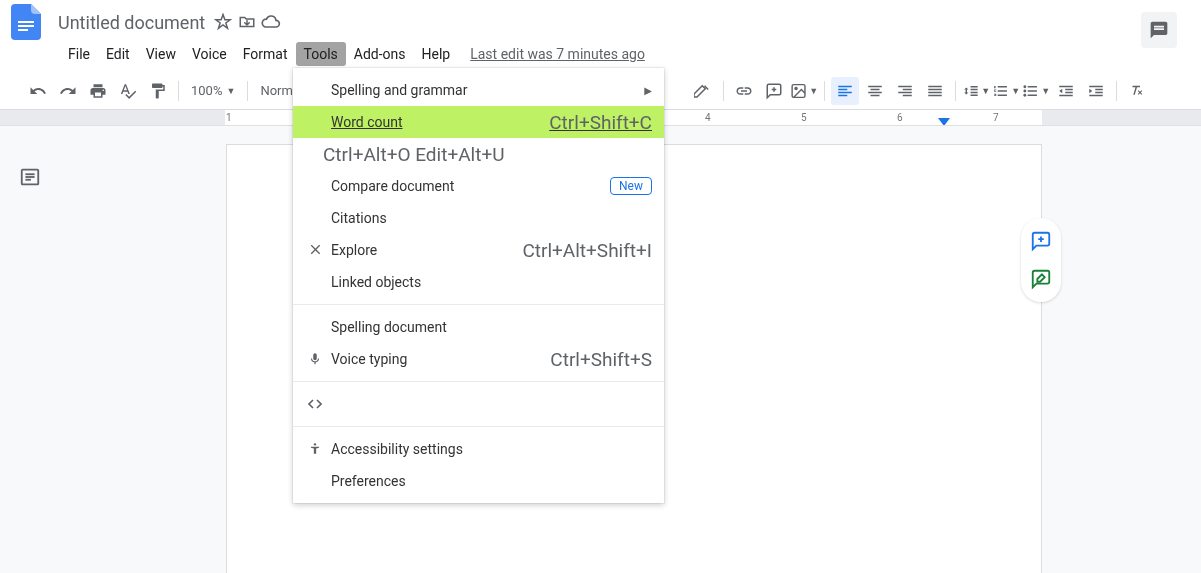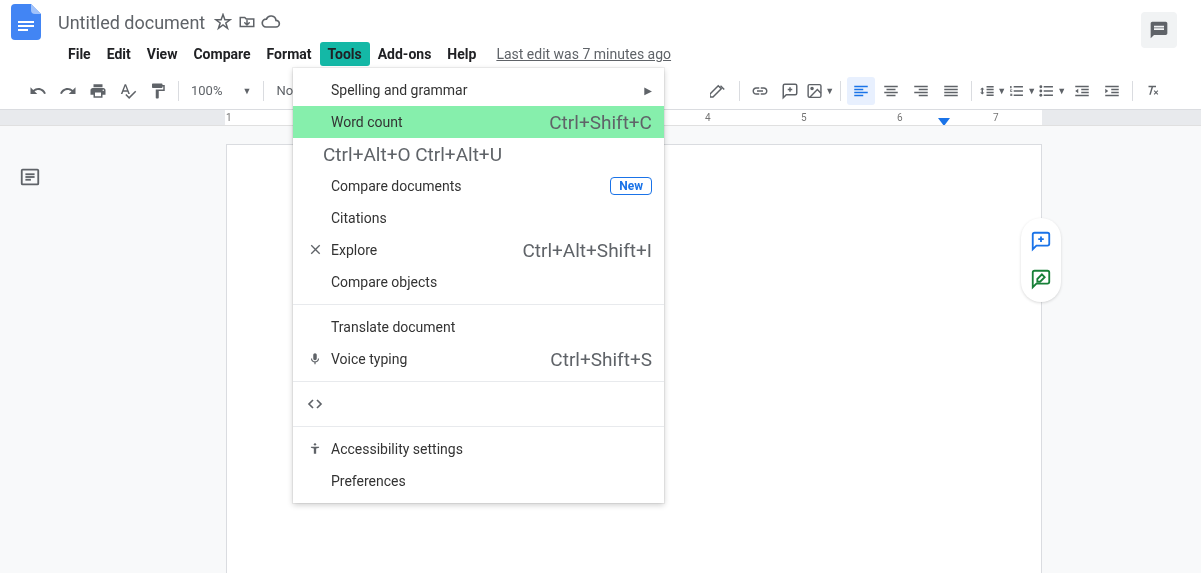--- a/index.html
+++ b/index.html
@@ -7,51 +7,51 @@
     
     .title-row { display: flex; align-items: center; height: 40px; padding: 4px 8px 0 8px; }
     .docs-icon { width: 36px; height: 36px; display: flex; align-items: center; justify-content: center; margin-right: 8px; cursor: pointer; }
     .title-group { display: flex; flex-direction: column; flex: 1; }
     .title-line { display: flex; align-items: center; }
     .doc-title { font-size: 18px; color: #5f6368; padding: 2px 6px; }
     .title-icon { color: #5f6368; cursor: pointer; width: 24px; height: 24px; display: flex; align-items: center; justify-content: center; }
     .comment-btn { width: 36px; height: 36px; background: #f1f3f4; border-radius: 4px; display: flex; align-items: center; justify-content: center; color: #5f6368; margin-right: 12px; cursor: pointer; position: absolute; right: 12px; top: 12px; }
 
     .menu-row { display: flex; align-items: center; height: 28px; padding-left: 60px; gap: 0; }
-    .menu-item { padding: 4px 8px; font-size: 14px; color: #202124; cursor: pointer; border-radius: 3px; font-weight: bold; }
-    .menu-item.active { background: #14b8a6; }
+    .menu-item { padding: 4px 8px; font-size: 14px; color: #202124; cursor: pointer; border-radius: 3px; }
+    .menu-item.active { background: #a3a3a3; }
     .last-edit { margin-left: 12px; color: #5f6368; font-size: 14px; text-decoration: underline; cursor: pointer; }
 
     .toolbar { display: flex; align-items: center; height: 38px; padding: 0 24px; border-bottom: 1px solid #dadce0; margin-top: 4px; gap: 2px; }
     .tb-btn { width: 28px; height: 28px; display: flex; align-items: center; justify-content: center; color: #5f6368; cursor: pointer; border-radius: 3px; }
     .tb-btn.active { background: #e8f0fe; color: #1a73e8; }
     .tb-sep { width: 1px; height: 20px; background: #dadce0; margin: 0 4px; }
-    .tb-text { font-size: 13px; color: #5f6368; padding: 0 6px; cursor: pointer; display: flex; align-items: center; gap: 20px; }
+    .tb-text { font-size: 13px; color: #5f6368; padding: 0 6px; cursor: pointer; display: flex; align-items: center; gap: 4px; }
     .dropdown-arrow { font-size: 9px; color: #5f6368; }
 
     .ruler { height: 16px; background: #fff; border-bottom: 1px solid #e0e0e0; position: relative; overflow: hidden; }
     .ruler-grey { position: absolute; top: 0; height: 16px; background: #e8eaed; }
     .ruler-num { position: absolute; top: 2px; font-size: 10px; color: #757575; }
     .ruler-marker { position: absolute; top: 8px; }
 
     .workspace { display: flex; height: calc(100% - 126px); background: #f8f9fa; }
     .left-gutter { width: 60px; display: flex; justify-content: center; padding-top: 40px; }
     .outline-btn { width: 22px; height: 22px; color: #5f6368; cursor: pointer; }
     .page-area { flex: 1; display: flex; justify-content: flex-start; padding: 18px 0 0 166px; }
     .page { width: 816px; background: #fff; border: 1px solid #dadce0; height: 1056px; }
 
     .dropdown-menu { position: absolute; left: 293px; top: 68px; width: 371px; background: #fff; box-shadow: 0 2px 6px rgba(0,0,0,0.2), 0 0 0 1px rgba(0,0,0,0.05); z-index: 100; padding: 6px 0; font-family: Roboto, Arial, sans-serif; }
     .dd-item { display: flex; align-items: center; height: 32px; padding: 0 12px 0 12px; cursor: pointer; font-size: 14px; color: #333; }
-    .dd-item.highlight { background: #86efac; }
+    .dd-item.highlight { background: #bef264; text-decoration: underline; }
     .dd-icon { width: 20px; display: flex; justify-content: center; color: #5f6368; margin-right: -2px; }
     .dd-label { flex: 1; padding-left: 8px; }
     .dd-shortcut { font-size: 19px; color: #5f6368; }
     .dd-arrow { color: #5f6368; font-size: 10px; }
     .dd-sep { height: 1px; background: #e8eaed; margin: 6px 0; }
-    .dd-new { border: 1px solid #1a73e8; color: #1a73e8; font-size: 12px; padding: 1px 8px; border-radius: 4px; font-weight: 700; }
+    .dd-new { border: 1px solid #1a73e8; color: #1a73e8; font-size: 12px; padding: 1px 8px; border-radius: 4px; font-weight: 400; }
     .float-grp { background: #fff; border-radius: 22px; box-shadow: 0 1px 3px rgba(0,0,0,0.15); padding: 4px 0; display: flex; flex-direction: column; }
     .float-grp div { width: 40px; height: 38px; display: flex; align-items: center; justify-content: center; cursor: pointer; }
 
     svg { display: block; }
   </style>
 </head>
 <body>
 
 <div class="title-row">
   <div class="docs-icon">
@@ -88,21 +88,21 @@
     <svg width="20" height="20" viewBox="0 0 24 24" fill="#5f6368">
         <path d="M20 2H4c-1.1 0-2 .9-2 2v18l4-4h14c1.1 0 2-.9 2-2V4c0-1.1-.9-2-2-2zm-2 10H6v-2h12v2zm0-3H6V7h12v2z"></path>
       </svg>
   </div>
 </div>
 
 <div class="menu-row">
   <span class="menu-item">File</span>
   <span class="menu-item">Edit</span>
   <span class="menu-item">View</span>
-  <span class="menu-item">Compare</span>
+  <span class="menu-item">Voice</span>
   <span class="menu-item">Format</span>
   <span class="menu-item active">Tools</span>
   <span class="menu-item">Add-ons</span>
   <span class="menu-item">Help</span>
   <span class="last-edit">Last edit was 7 minutes ago</span>
 </div>
 
 <div class="toolbar">
   <div class="tb-btn">
       <svg width="18" height="18" viewBox="0 0 24 24" fill="#5f6368">
@@ -277,48 +277,48 @@
     <span class="dd-label">Spelling and grammar</span>
     <span class="dd-arrow">▶</span>
   </div>
   <div class="dd-item highlight">
     <span class="dd-icon"></span>
     <span class="dd-label">Word count</span>
     <span class="dd-shortcut">Ctrl+Shift+C</span>
   </div>
   <div class="dd-item">
     <span class="dd-icon"></span>
-    <span class="dd-shortcut">Ctrl+Alt+O Ctrl+Alt+U</span>
-  </div>
-  <div class="dd-item">
-    <span class="dd-icon"></span>
-    <span class="dd-label">Compare documents</span>
+    <span class="dd-shortcut">Ctrl+Alt+O Edit+Alt+U</span>
+  </div>
+  <div class="dd-item">
+    <span class="dd-icon"></span>
+    <span class="dd-label">Compare document</span>
     <span class="dd-new">New</span>
   </div>
   <div class="dd-item">
     <span class="dd-icon"></span>
     <span class="dd-label">Citations</span>
   </div>
   <div class="dd-item">
     <span class="dd-icon">
         <svg width="16" height="16" viewBox="0 0 24 24" fill="#5f6368">
           <path d="M11 2v8H3v2h8v8h2v-8h8v-2h-8V2z" transform="rotate(45 12 12)"></path>
         </svg>
       </span>
     <span class="dd-label">Explore</span>
     <span class="dd-shortcut">Ctrl+Alt+Shift+I</span>
   </div>
   <div class="dd-item">
     <span class="dd-icon"></span>
-    <span class="dd-label">Compare objects</span>
+    <span class="dd-label">Linked objects</span>
   </div>
   <div class="dd-sep"></div>
   <div class="dd-item">
     <span class="dd-icon"></span>
-    <span class="dd-label">Translate document</span>
+    <span class="dd-label">Spelling document</span>
   </div>
   <div class="dd-item">
     <span class="dd-icon">
         <svg width="14" height="14" viewBox="0 0 24 24" fill="#5f6368">
           <path d="M12 14c1.66 0 3-1.34 3-3V5c0-1.66-1.34-3-3-3S9 3.34 9 5v6c0 1.66 1.34 3 3 3zm5-3c0 2.76-2.24 5-5 5s-5-2.24-5-5H5c0 3.53 2.61 6.43 6 6.92V21h2v-3.08c3.39-.49 6-3.39 6-6.92h-2z"></path>
         </svg>
       </span>
     <span class="dd-label">Voice typing</span>
     <span class="dd-shortcut">Ctrl+Shift+S</span>
   </div>

